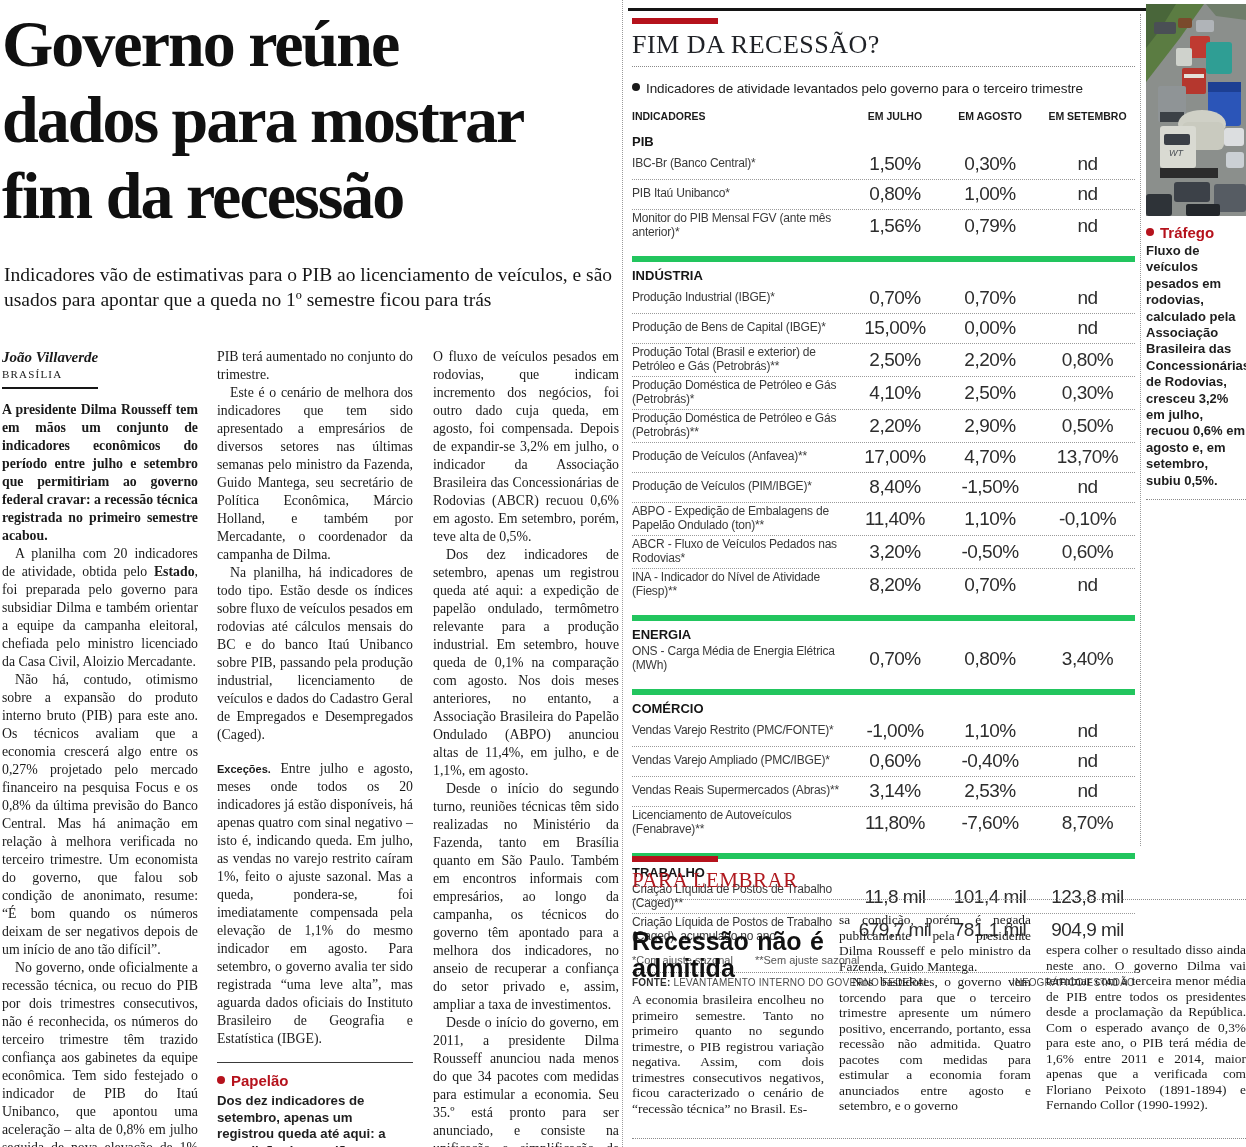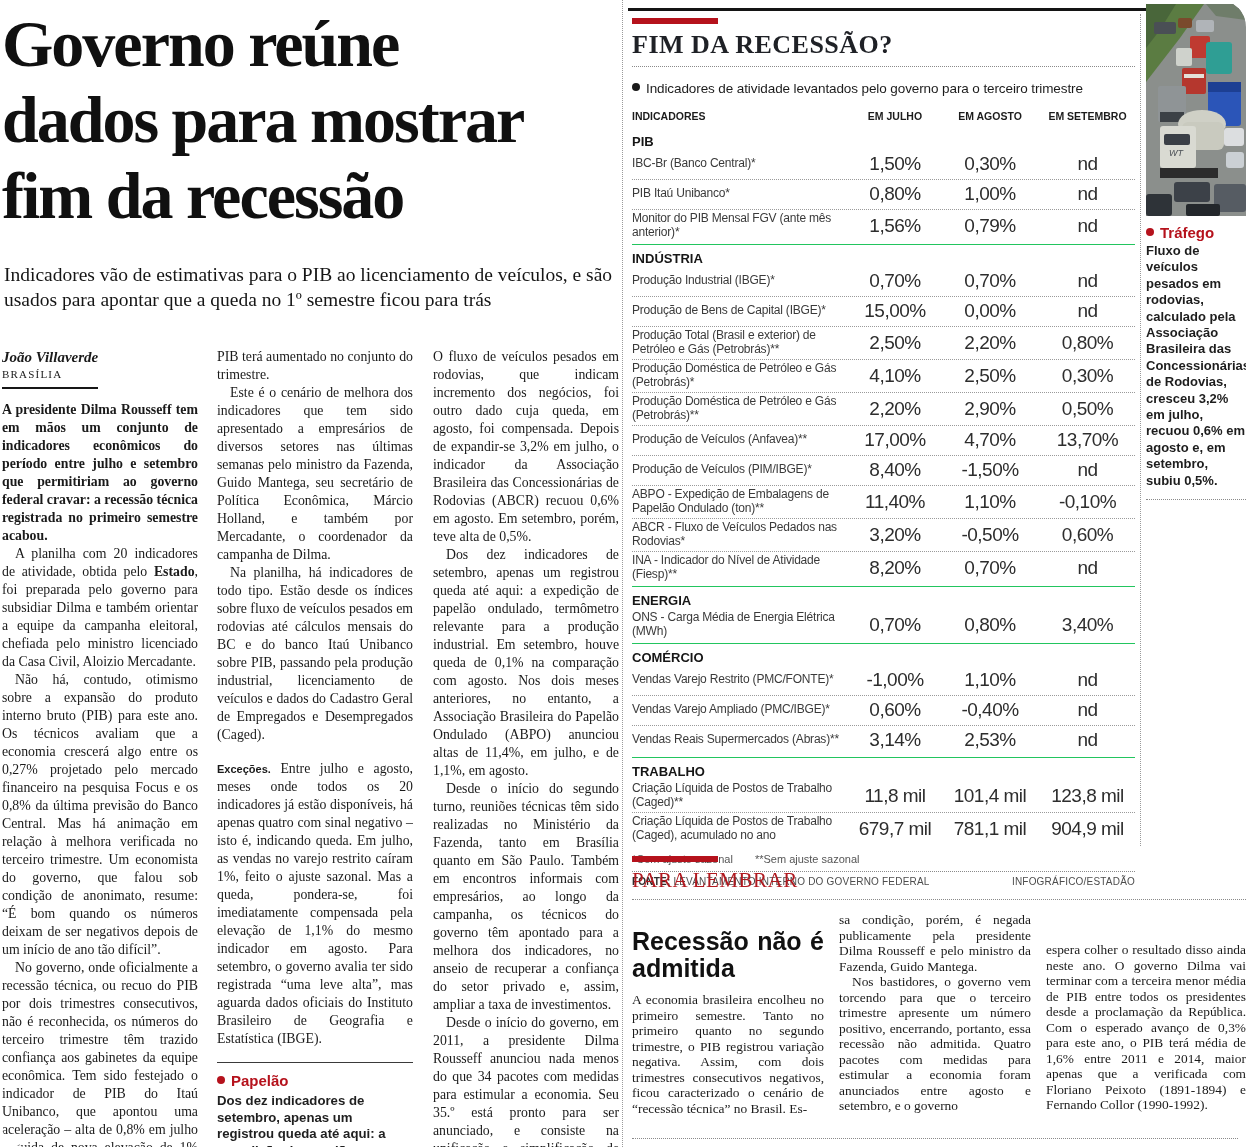--- a/index.html
+++ b/index.html
@@ -1,17 +1,17 @@
 <!DOCTYPE html>
 <html lang="pt"><head>
 <meta charset="utf-8">
 <style>
   html,body{margin:0;padding:0;background:#fff;}
   .page{position:relative;width:1246px;height:1147px;background:#fff;overflow:hidden;
-        font-family:"Liberation Serif",serif;color:#1a1a1a;border-radius:27px;}
+        font-family:"Liberation Serif",serif;color:#1a1a1a;}
 
   
   .vrule{position:absolute;width:0;border-left:1px dotted #9a9a9a;}
   .v1{left:622px;top:0;height:1147px;}
   .v2{left:1140px;top:14px;height:832px;}
 
   
   .headline{position:absolute;left:2px;top:6px;width:618px;margin:0;
             font-family:"Liberation Serif",serif;font-weight:bold;font-size:66px;
             line-height:76px;letter-spacing:-2px;color:#101010;}
@@ -42,29 +42,29 @@
        margin-right:6px;vertical-align:2px;}
   .dot.black{background:#1a1a1a;}
   .co-body{font-family:"Liberation Sans",sans-serif;font-weight:bold;
            font-size:13.2px;line-height:16.6px;color:#1f1f1f;}
 
   
   .topline{position:absolute;left:628px;top:8px;width:618px;height:3px;background:#141414;}
   .info{position:absolute;left:632px;top:18px;width:503px;
         font-family:"Liberation Sans",sans-serif;}
   .redbar{width:86px;height:6px;background:#b5121c;}
-  .kicker{margin:6px 0 0 0;font-family:"Liberation Serif",serif;font-weight:bold;
+  .kicker{margin:6px 0 0 0;font-family:"Liberation Serif",serif;font-weight:normal;
           font-size:26px;letter-spacing:.5px;color:#1f2126;}
   .dotrule{border-bottom:1px dotted #8a8a8a;margin-top:6px;}
   .subtitle{margin-top:14px;font-weight:normal;font-size:13.5px;color:#1c1c1c;letter-spacing:-.1px;}
   .thead{display:grid;grid-template-columns:218px 90px 100px 95px;margin-top:14px;
          font-weight:bold;font-size:10.5px;color:#1c1c1c;}
   .thead span:not(:first-child){text-align:center;}
-  .t-sec{border-top:1px solid #22c55e;font-weight:bold;font-size:13px;color:#161616;
-         padding:6px 0 1px 0;margin-top:2px;}
+  .t-sec{border-top:6px solid #22c55e;font-weight:bold;font-size:13px;color:#161616;
+         padding:6px 0 1px 0;margin-top:14px;}
   .t-sec.first{border-top:none;margin-top:6px;}
   .t-row{display:grid;grid-template-columns:218px 90px 100px 95px;align-items:center;
          padding:2px 0 3px 0;min-height:24px;}
   .t-row + .t-row{border-top:1px dotted #9a9a9a;}
   .t-label{font-size:12px;line-height:13.5px;color:#3a3a3a;padding-right:8px;letter-spacing:-.2px;}
   .t-val{font-size:19px;color:#2d2d2d;text-align:center;letter-spacing:-.5px;}
   .footnote{margin-top:8px;font-size:11px;color:#555;}
   .footnote .fn2{margin-left:22px;}
   .source-row{display:flex;justify-content:space-between;margin-top:4px;
               font-size:10px;color:#4c4c4c;letter-spacing:.2px;}
@@ -246,20 +246,26 @@
           <div class="t-label">Vendas Varejo Ampliado (PMC/IBGE)*</div>
           <div class="t-val">0,60%</div>
           <div class="t-val">-0,40%</div>
           <div class="t-val">nd</div>
         </div>
         <div class="t-row">
           <div class="t-label">Vendas Reais Supermercados (Abras)**</div>
           <div class="t-val">3,14%</div>
           <div class="t-val">2,53%</div>
           <div class="t-val">nd</div>
+        </div>
+        <div class="t-row">
+          <div class="t-label">Licenciamento de Autoveículos (Fenabrave)**</div>
+          <div class="t-val">11,80%</div>
+          <div class="t-val">-7,60%</div>
+          <div class="t-val">8,70%</div>
         </div>
         <div class="t-sec">TRABALHO</div>
         <div class="t-row">
           <div class="t-label">Criação Líquida de Postos de Trabalho (Caged)**</div>
           <div class="t-val">11,8 mil</div>
           <div class="t-val">101,4 mil</div>
           <div class="t-val">123,8 mil</div>
         </div>
         <div class="t-row">
           <div class="t-label">Criação Líquida de Postos de Trabalho (Caged), acumulado no ano</div>

